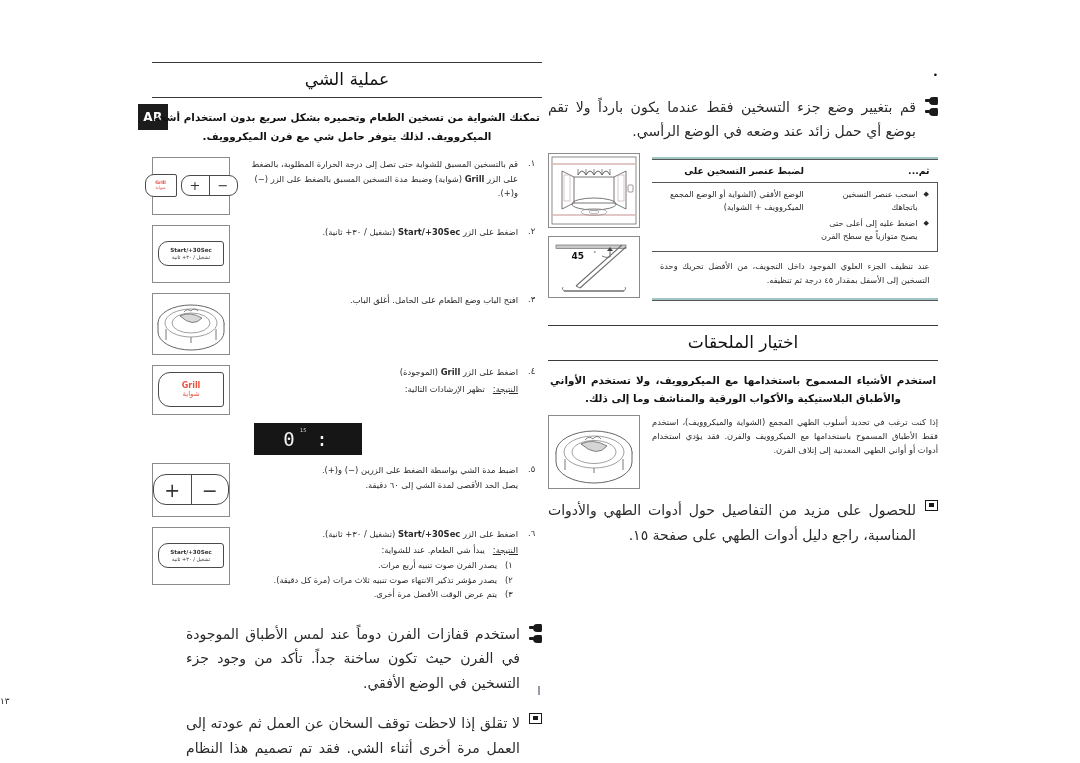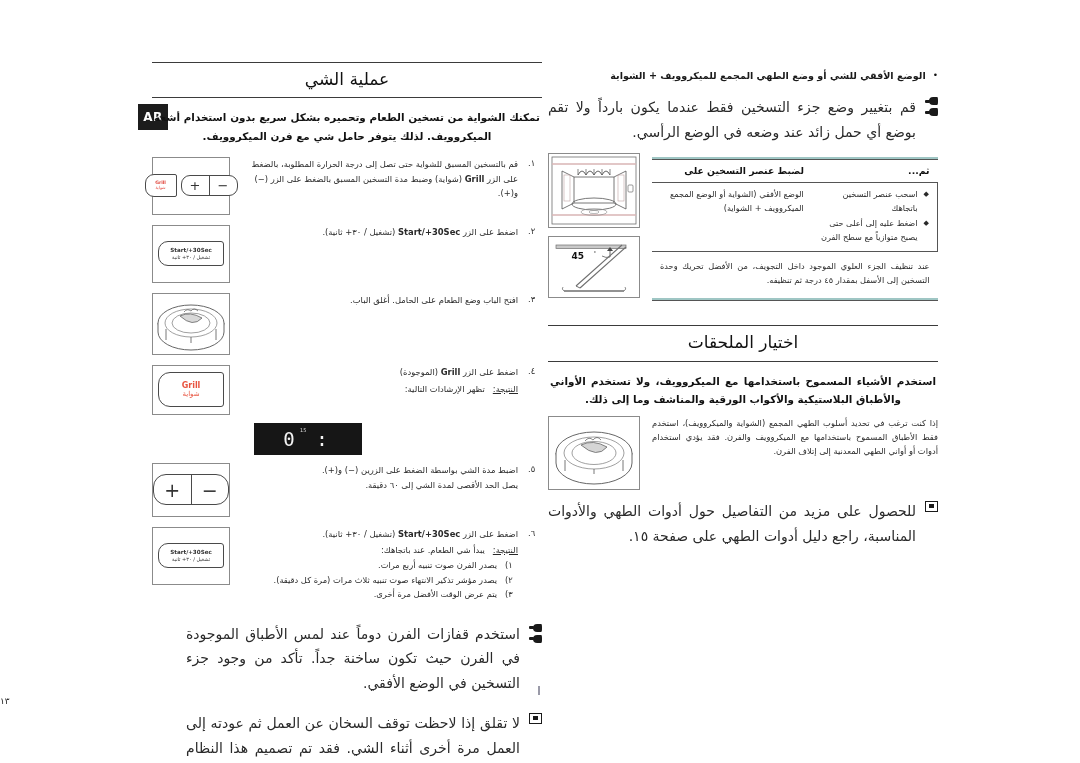--- a/index.html
+++ b/index.html
@@ -160,21 +160,20 @@
 <div class="page">
 
   <div class="lang-tab">AR</div>
 
   <div class="col col-right">
 
 
 
     <div class="bullet-row">
       <div class="bullet-dot">•</div>
-      <div class="bullet-txt">الوضع الأفقي للشي أو وضع الطهي المجمع للميكروويف + الشواية</div>
     </div>
 
     <div class="note" style="margin-top:12px;">
       <div class="note-icons">
         <i class="ic-hand"></i>
         <i class="ic-hand"></i>
       </div>
       <div class="note-body">قم بتغيير وضع جزء التسخين فقط عندما يكون بارداً ولا تقم بوضع أي حمل زائد عند وضعه في الوضع الرأسي.</div>
     </div>
 
@@ -402,21 +401,21 @@
     </div>
 
     <div style="display:flex;gap:10px;align-items:flex-start;margin-top:10px;">
       <div style="flex:1;">
         <div class="step">
           <div class="step-num">٦.</div>
           <div class="step-body">
             <span>اضغط على الزر </span><span class="ltr">Start/+30Sec</span><span> (تشغيل / ٣٠+ ثانية).</span>
             <div style="display:flex;gap:8px;margin-top:1px;">
               <span class="res-label">النتيجة:</span>
-              <span>يبدأ شي الطعام. عند باتجاهك:</span>
+              <span>يبدأ شي الطعام. عند للشواية:</span>
             </div>
             <ul class="sub-list">
               <li>
                 <span class="sn">١)</span>
                 <span>يصدر الفرن صوت تنبيه أربع مرات.</span>
               </li>
               <li>
                 <span class="sn">٢)</span>
                 <span>يصدر مؤشر تذكير الانتهاء صوت تنبيه ثلاث مرات (مرة كل دقيقة).</span>
               </li>

